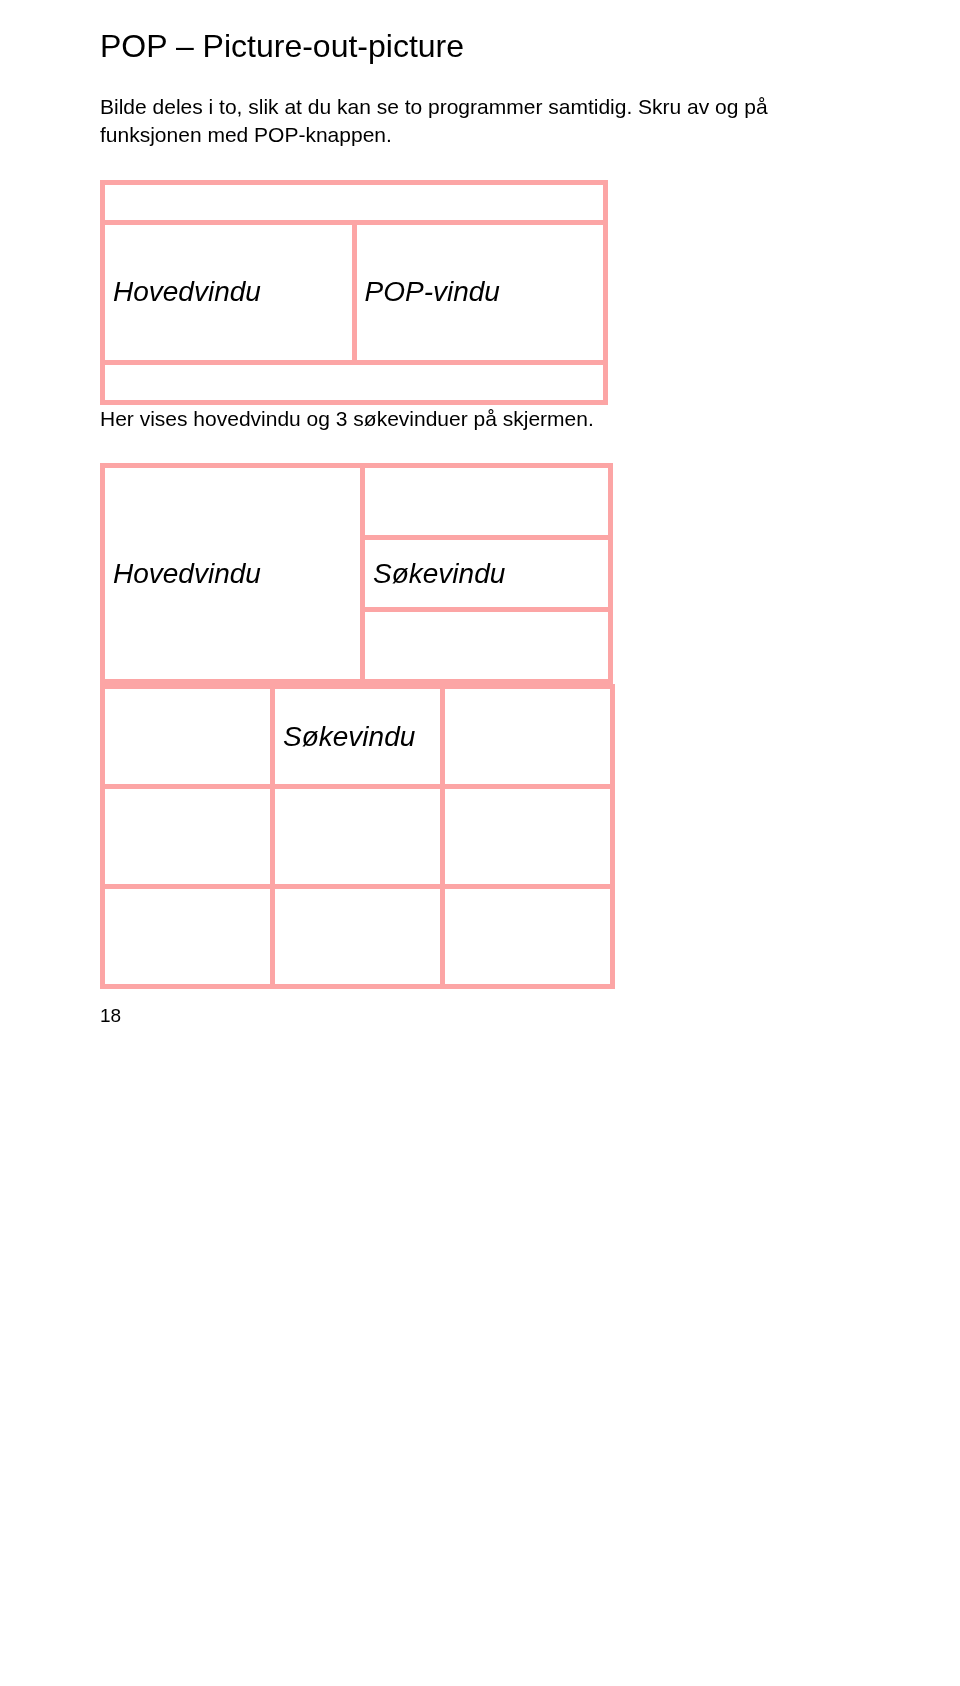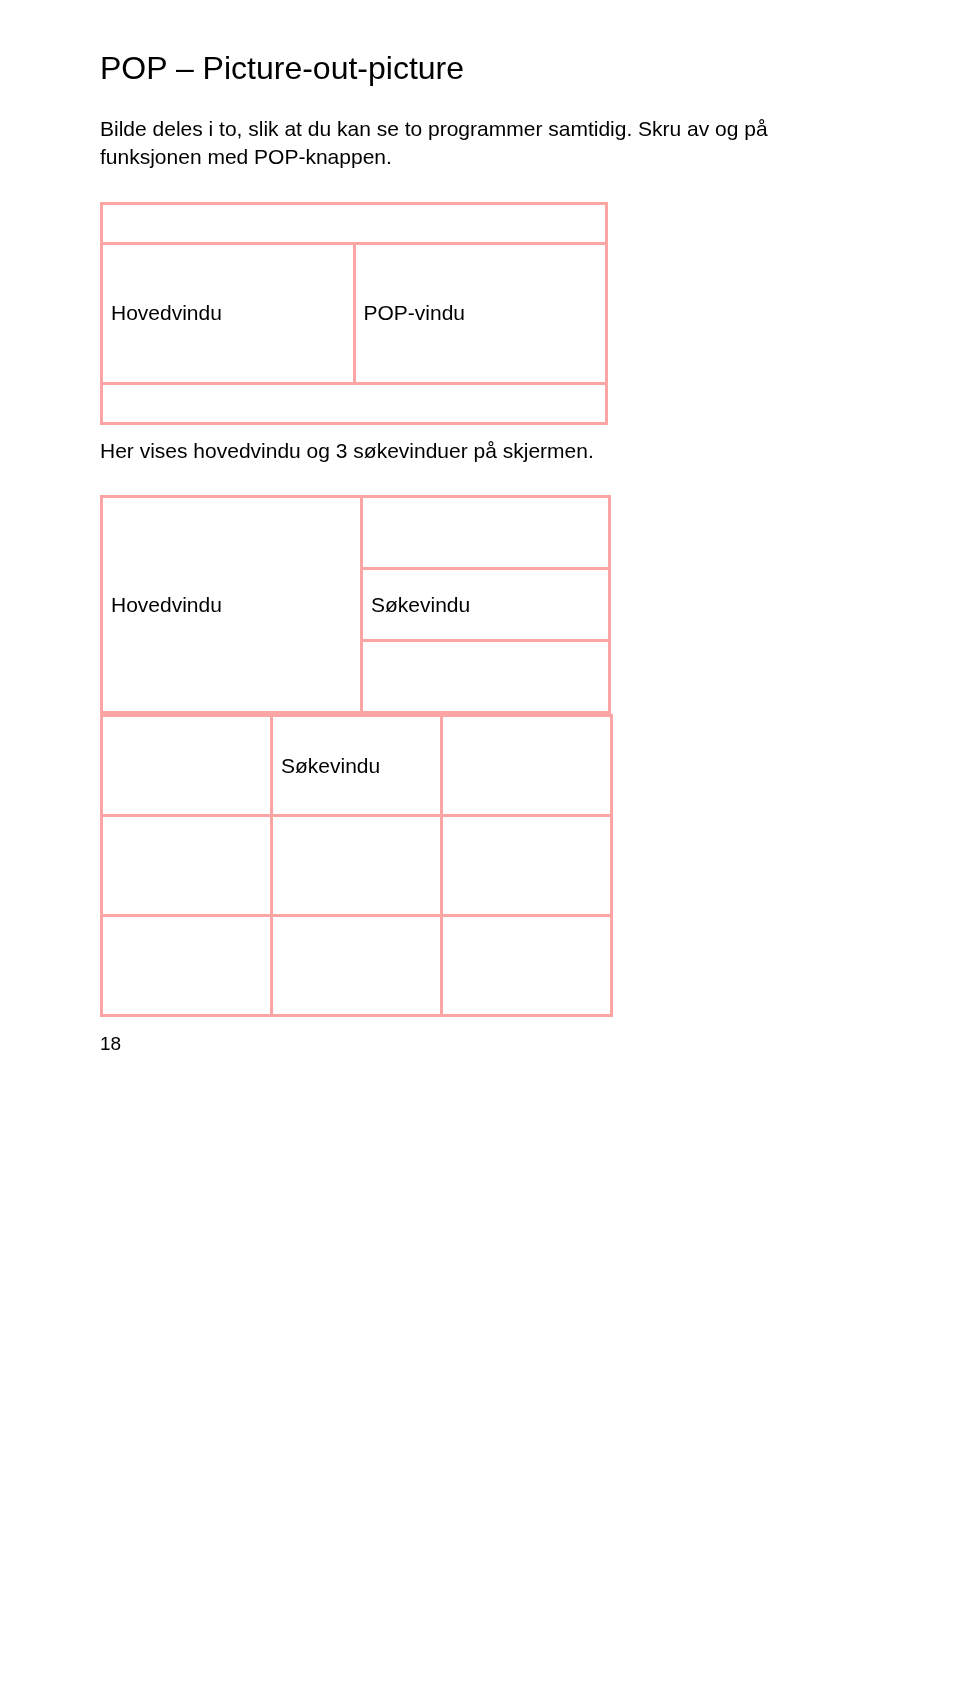--- a/index.html
+++ b/index.html
@@ -7,47 +7,48 @@
     margin: 0;
     padding: 0;
     width: 960px;
     background: #fff;
     font-family: Arial, Helvetica, sans-serif;
     color: #000;
   }
   .page {
     width: 888px;
     min-height: 1686px;
-    padding: 50px 100px 30px 100px;
+    padding: 28px 100px 30px 100px;
     position: relative;
   }
   .h1 {
     font-size: 32px;
     margin: 0 0 28px 0;
     font-weight: normal;
   }
   .h2 {
     font-size: 32px;
     margin: 50px 0 20px 0;
     font-weight: normal;
   }
   .body {
     font-size: 21px;
     line-height: 1.35;
-    margin: 12px 0 30px 0;
+    margin: 0 0 30px 0;
   }
   table.diagram {
     border-collapse: collapse;
     table-layout: fixed;
   }
   table.diagram td {
-    border: 3px solid #fca5a5;
+    border: 5px solid #fca5a5;
     vertical-align: middle;
     padding: 0 8px;
-    font-size: 21px;
+    font-size: 28px;
+    font-style: italic;
   }
   
   .pop-tbl { width: 508px; }
   .pop-tbl .toprow td { height: 40px; }
   .pop-tbl .midrow td { height: 140px; }
   .pop-tbl .botrow td { height: 40px; }
   .pop-left { width: 260px; }
   .pop-right { width: 248px; }
   
   .four-tbl { width: 508px; }

